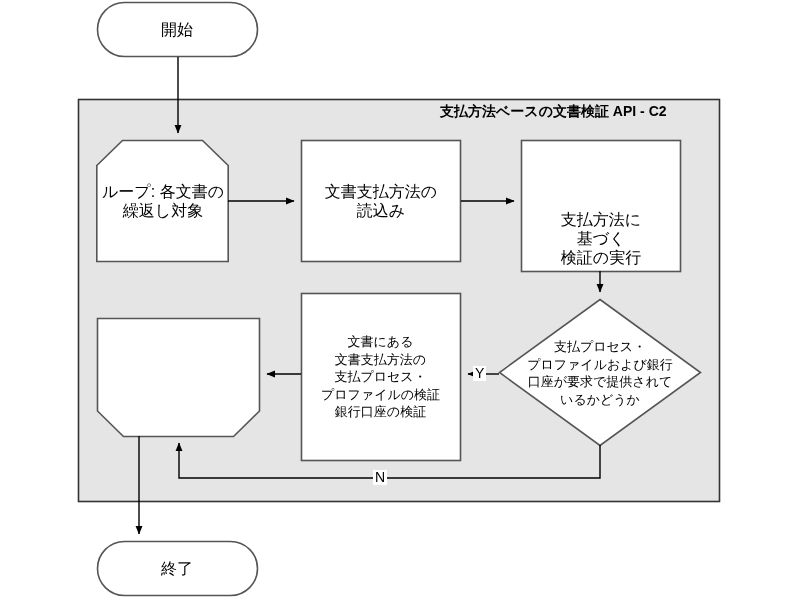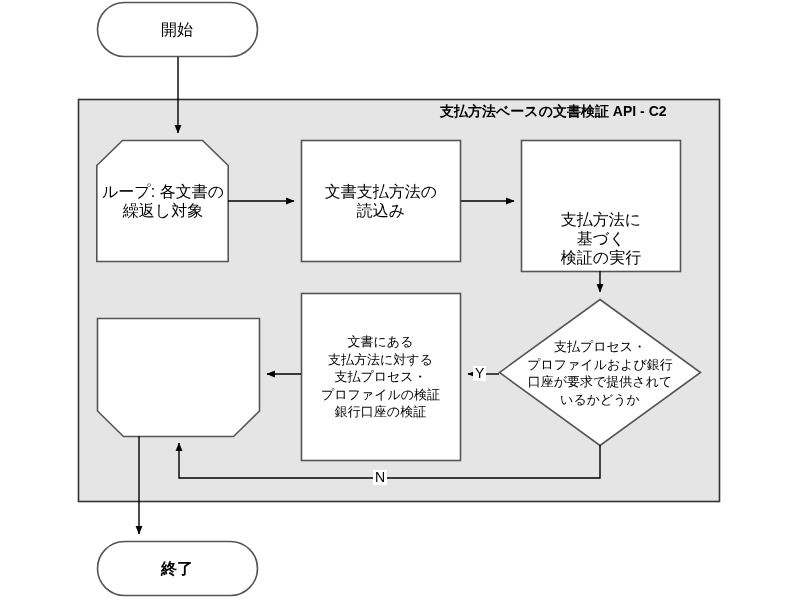--- a/index.html
+++ b/index.html
@@ -92,25 +92,25 @@
   <div class="nodelabel t14" style="left:521px;top:140px;width:160px;height:132px;margin-top:32px;">支払方法に
 基づく
 検証の実行</div>
 
   <div class="nodelabel t13" style="left:490px;top:300px;width:220px;height:146px;">支払プロセス・
 プロファイルおよび銀行
 口座が要求で提供されて
 いるかどうか</div>
 
   <div class="nodelabel t13" style="left:299px;top:293px;width:163px;height:168px;">文書にある
-支払方法に対する
+文書支払方法の
 支払プロセス・
 プロファイルの検証
 銀行口座の検証</div>
 
 
-  <div class="nodelabel t14" style="left:97px;top:541px;width:160px;height:54px;font-weight:bold;">終了</div>
+  <div class="nodelabel t14" style="left:97px;top:541px;width:160px;height:54px;">終了</div>
 
   <div class="edgelabel" style="left:473px;top:366px;">Y</div>
 
   <div class="edgelabel" style="left:373px;top:470px;">N</div>
 
 </div>
 
 </body></html>

